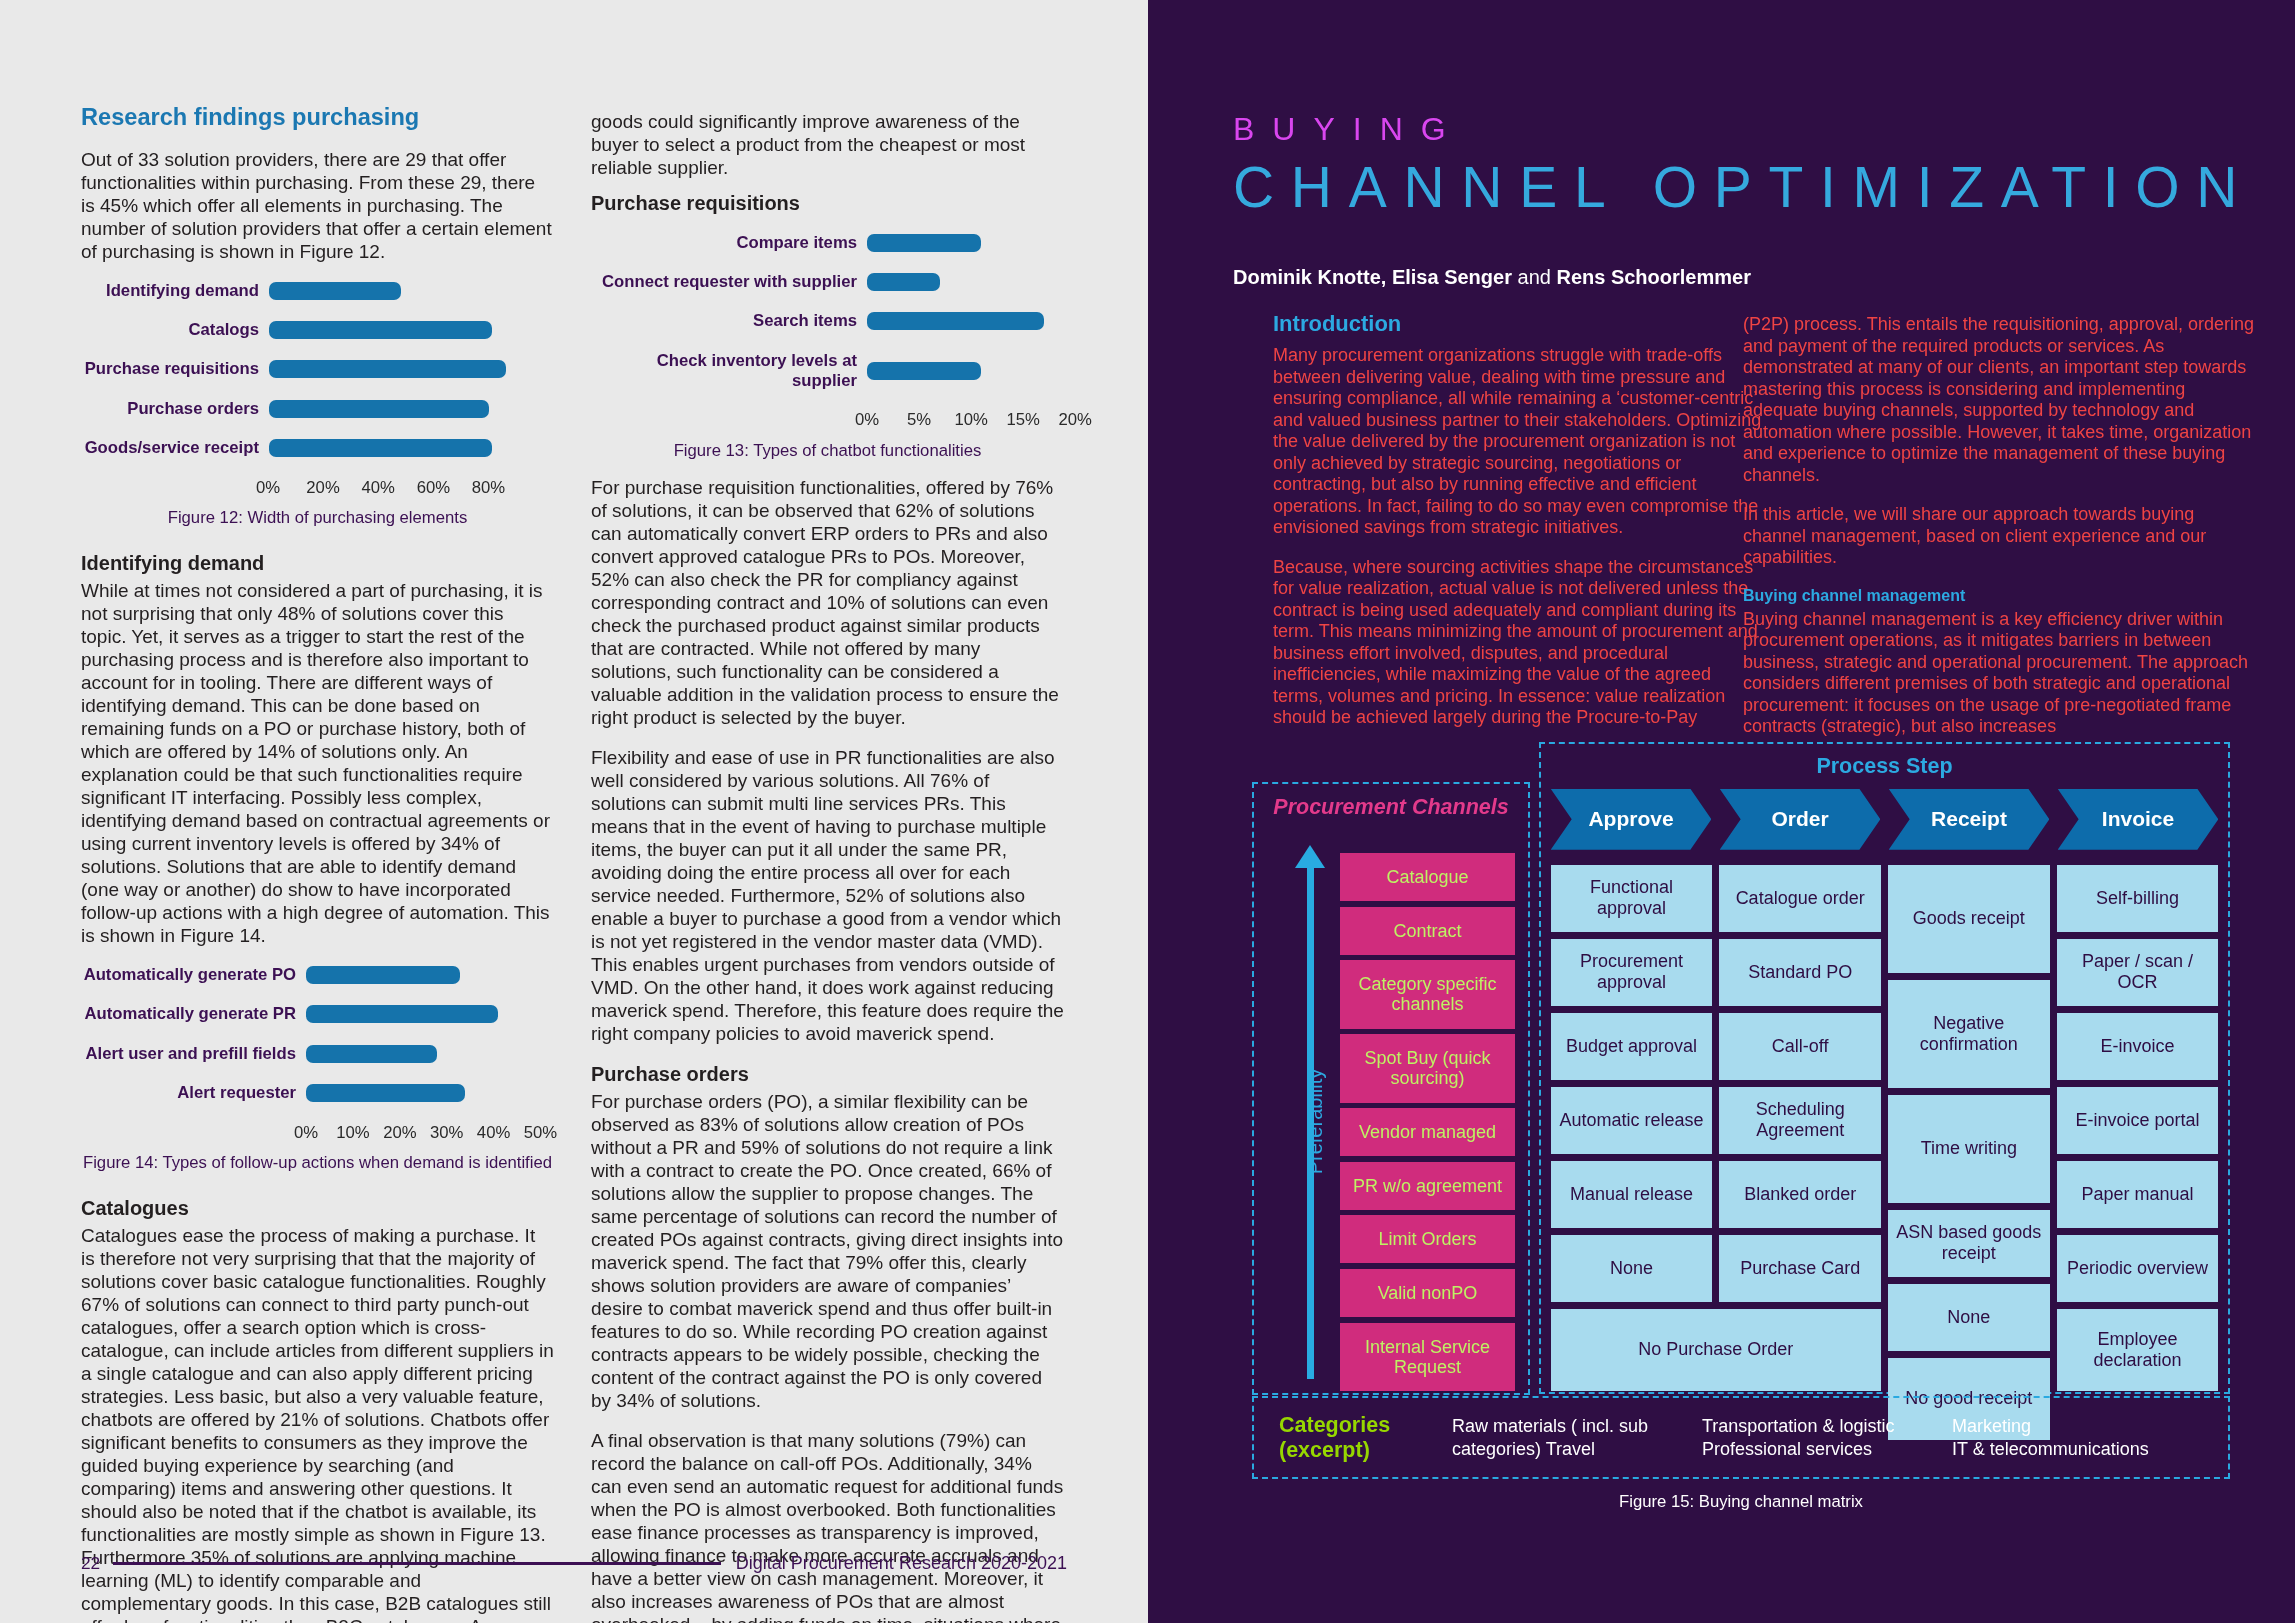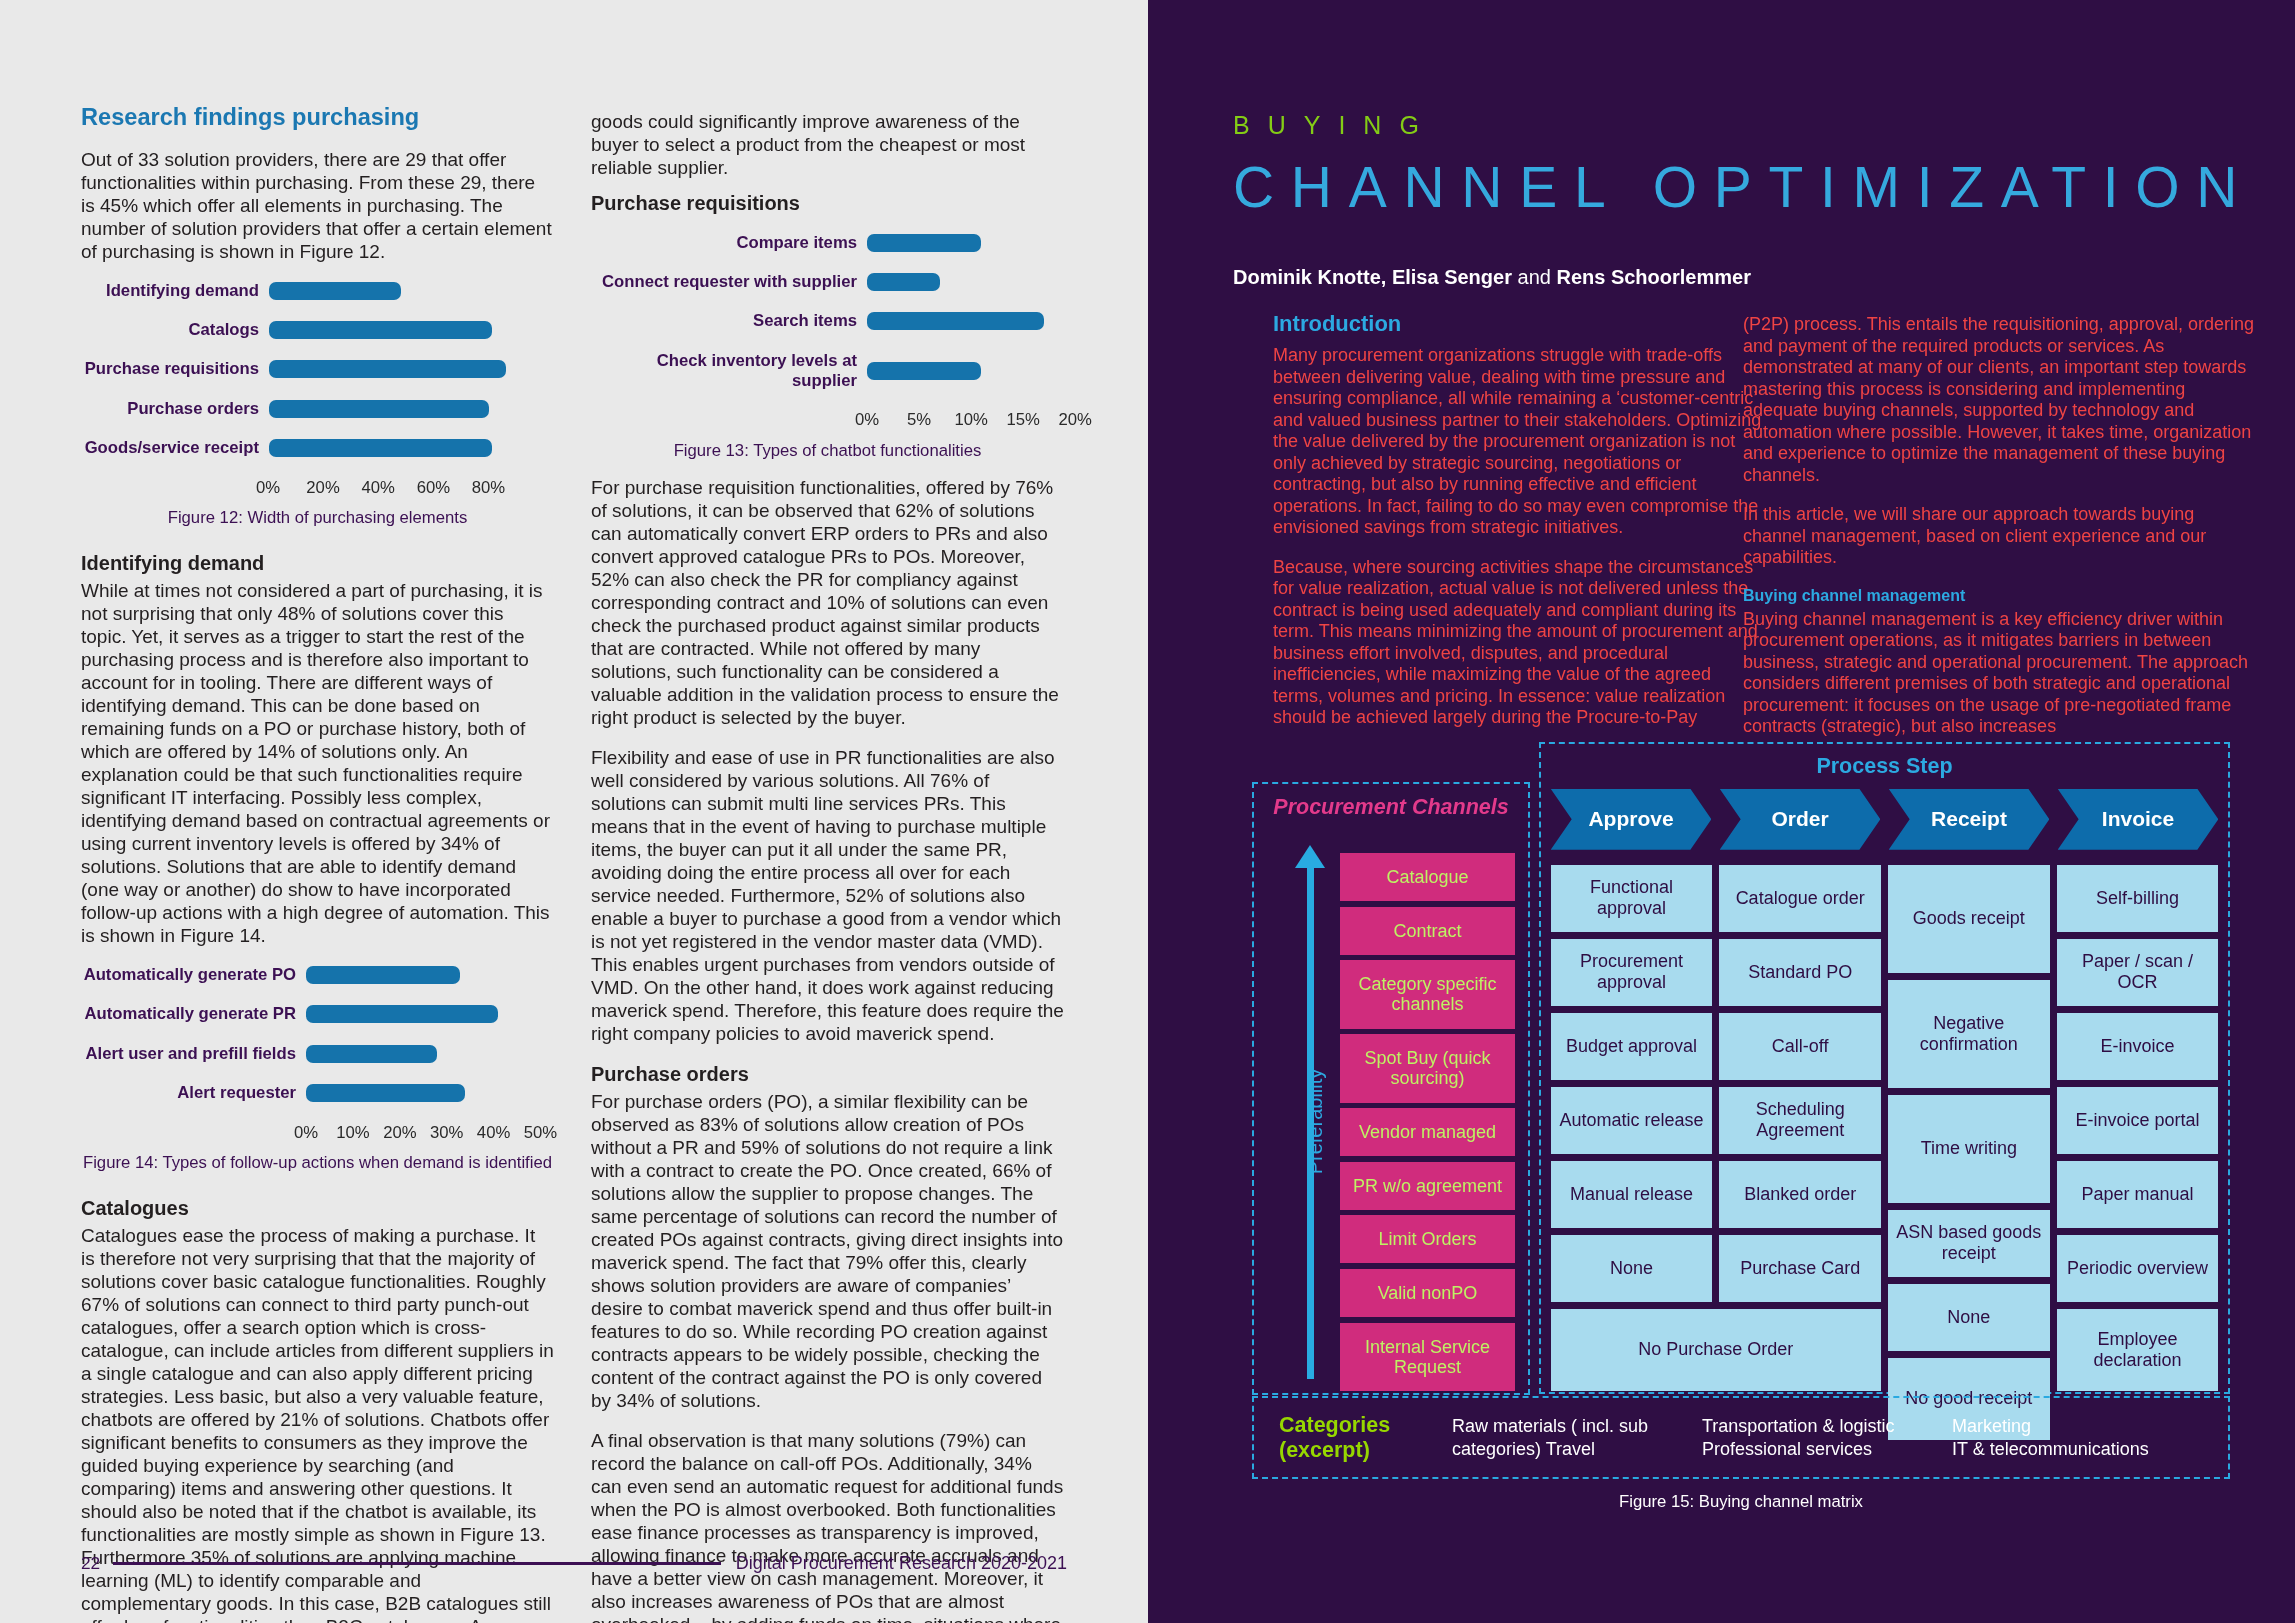--- a/index.html
+++ b/index.html
@@ -31,21 +31,21 @@
   .w-label-12{width:178px;} .w-track-12{width:248px;}
   .w-label-14{width:215px;} .w-track-14{width:258px;}
   .w-label-13{width:266px;} .w-track-13{width:229px;}
 
   .footer-left{position:absolute;left:81px;right:81px;top:1553px;display:flex;align-items:center;}
   .footer-left .pageno{font-size:17.3px;color:#3c1053;}
   .footer-left .rule{flex:1;height:2.1px;background:#3c1053;margin:0 15.3px 0 12.5px;}
   .footer-left .pub{font-size:18px;color:#3c1053;}
 
   
-  .rp-title-small{position:absolute;left:85px;top:111px;font-size:25px;letter-spacing:18px;color:#84cc16;}
+  .rp-title-small{position:absolute;left:85px;top:111px;font-size:32px;letter-spacing:18px;color:#d946ef;}
   .rp-title-large{position:absolute;left:85px;top:154px;font-size:57px;letter-spacing:16.7px;color:#35a9de;white-space:nowrap;}
   .rp-authors{position:absolute;left:85px;top:266px;font-size:20px;color:#ffffff;}
   .rp-authors .b{font-weight:bold;}
   .rp-colA{position:absolute;left:85px;top:311px;width:490px;margin-left:40px;}
   .rp-colB{position:absolute;left:595px;top:314px;width:515px;}
   .rp-h2{color:#2ca9e1;font-size:22px;font-weight:bold;margin:0 0 8.3px 0;}
   .rp-h2b{color:#2ca9e1;font-size:16px;font-weight:bold;margin:18px 0 4.2px 0;}
   .rp-body{font-size:18px;line-height:21.5px;margin:0 0 18px 0;color:#ef4444;}
 
   

